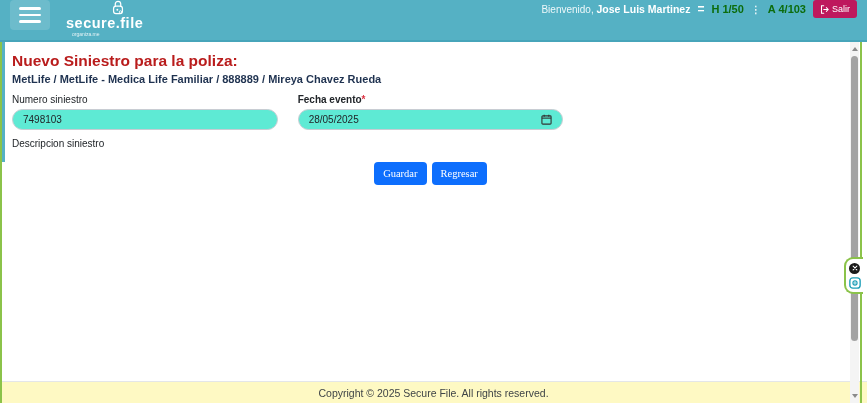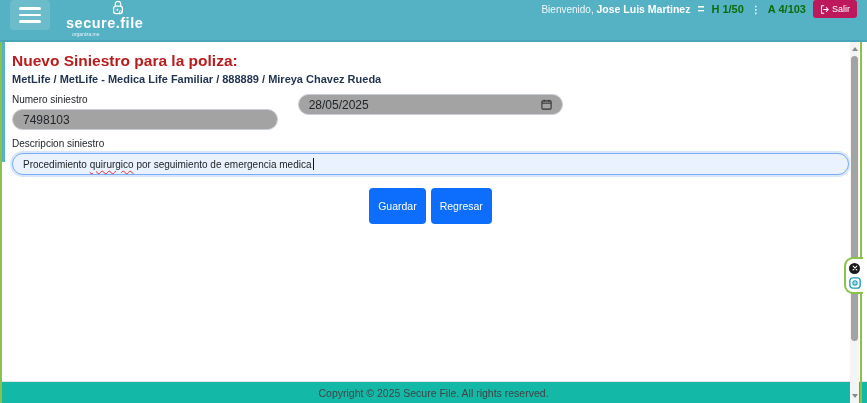--- a/index.html
+++ b/index.html
@@ -57,23 +57,23 @@
   .page-subtitle { font-size: 11px; font-weight: bold; color: #1f3250; margin-top: 3px; }
 
   .form-grid { display: grid; grid-template-columns: 1fr 1fr 1fr; column-gap: 20px; margin-top: 9px; }
   .field-label { font-size: 10px; color: #212529; margin-bottom: 4px; display: block; }
   .field-label.bold { font-weight: bold; }
   .req { color: #dc3545; font-weight: bold; }
 
   .text-input, .fake-input {
     width: 100%; height: 21px;
     border: 1px solid #c8cdd3; border-radius: 11px;
-    padding: 0 10px; font-size: 12px; color: #212529;
+    padding: 0 10px; font-size: 10px; color: #212529;
     font-family: "Liberation Sans", sans-serif;
-    background: #a3a3a3; outline: none;
+    background: #5eead4; outline: none;
     display: flex; align-items: center;
   }
   input.text-input { display: block; line-height: 19px; }
   .fake-input { justify-content: space-between; cursor: pointer; }
   .fake-input .val { white-space: nowrap; overflow: hidden; }
 
   .desc-row { margin-top: 8px; }
   .desc-input {
     width: 100%; height: 22px;
     border: 1px solid #79aef5; border-radius: 11px;
@@ -81,28 +81,28 @@
     box-shadow: 0 0 0 2px rgba(80,140,235,0.22);
     padding: 0 10px; font-size: 10px; color: #212529;
     display: flex; align-items: center;
   }
   .misspell { text-decoration: underline wavy #e03131; text-decoration-thickness: 1px; text-underline-offset: 2px; }
   .caret { display: inline-block; width: 1px; height: 12px; background: #111; margin-left: 1px; }
 
   .btn-row { display: flex; justify-content: center; gap: 5px; margin-top: 13px; }
   .btn-primary {
     background: #0d6efd; color: #fff; border: none; border-radius: 4px;
-    font-size: 10.5px; font-family: Liberation Sans, sans-serif;
-    padding: 12px 9px; cursor: pointer;
+    font-size: 10.5px; font-family: Liberation Serif, serif;
+    padding: 6px 9px; cursor: pointer;
   }
 
   
   .footer {
     position: absolute; left: 0; right: 0; bottom: 0; height: 22px;
-    background: #14b8a6; border-top: 1px solid #e4e6e8;
+    background: #fef9c3; border-top: 1px solid #e4e6e8;
     display: flex; align-items: center; justify-content: center;
     font-size: 10.5px; color: #3f4447; z-index: 2;
   }
 
   
   .scrollbar { position: absolute; top: 42px; bottom: 0; right: 8px; width: 9px; background: #f4f4f4; z-index: 6; }
   .sb-arrow { position: absolute; left: 0; width: 9px; height: 12px; display: flex; align-items: center; justify-content: center; }
   .sb-arrow.up { top: 1px; }
   .sb-arrow.down { bottom: 1px; }
   .tri-up { width: 0; height: 0; border-left: 3px solid transparent; border-right: 3px solid transparent; border-bottom: 4px solid #8a8a8a; }
@@ -172,41 +172,36 @@
     <h1 class="page-title">Nuevo Siniestro para la poliza:</h1>
     <div class="page-subtitle">MetLife / MetLife - Medica Life Familiar / 888889 / Mireya Chavez Rueda</div>
 
     <div class="form-grid">
       <div>
         <label class="field-label">Numero siniestro</label>
         <input class="text-input" type="text" value="7498103" style="">
       </div>
 
       <div>
+        <label class="field-label bold"><span>Fecha evento</span><span class="req">*</span></label>
         <div class="fake-input">
           <span class="val">28/05/2025</span>
           <svg width="11" height="11" viewBox="0 0 12 12">
             <rect x="1" y="2" width="10" height="9" rx="1" fill="none" stroke="#333" stroke-width="1.2"></rect>
             <line x1="1" y1="4.5" x2="11" y2="4.5" stroke="#333" stroke-width="1.2"></line>
             <line x1="3.5" y1="0.8" x2="3.5" y2="3" stroke="#333" stroke-width="1.2"></line>
             <line x1="8.5" y1="0.8" x2="8.5" y2="3" stroke="#333" stroke-width="1.2"></line>
           </svg>
         </div>
       </div>
 
     </div>
 
     <div class="desc-row">
       <label class="field-label">Descripcion siniestro</label>
-      <div class="desc-input">
-        <span style="white-space:pre;">Procedimiento </span>
-          <span class="misspell">quirurgico</span>
-          <span style="white-space:pre;"> por seguimiento de emergencia medica</span>
-          <span class="caret"></span>
-      </div>
     </div>
 
     <div class="btn-row">
       <button class="btn-primary">Guardar</button>
       <button class="btn-primary">Regresar</button>
     </div>
   </div>
 
   <div class="footer">
     <span>Copyright © 2025 Secure File. All rights reserved.</span>

